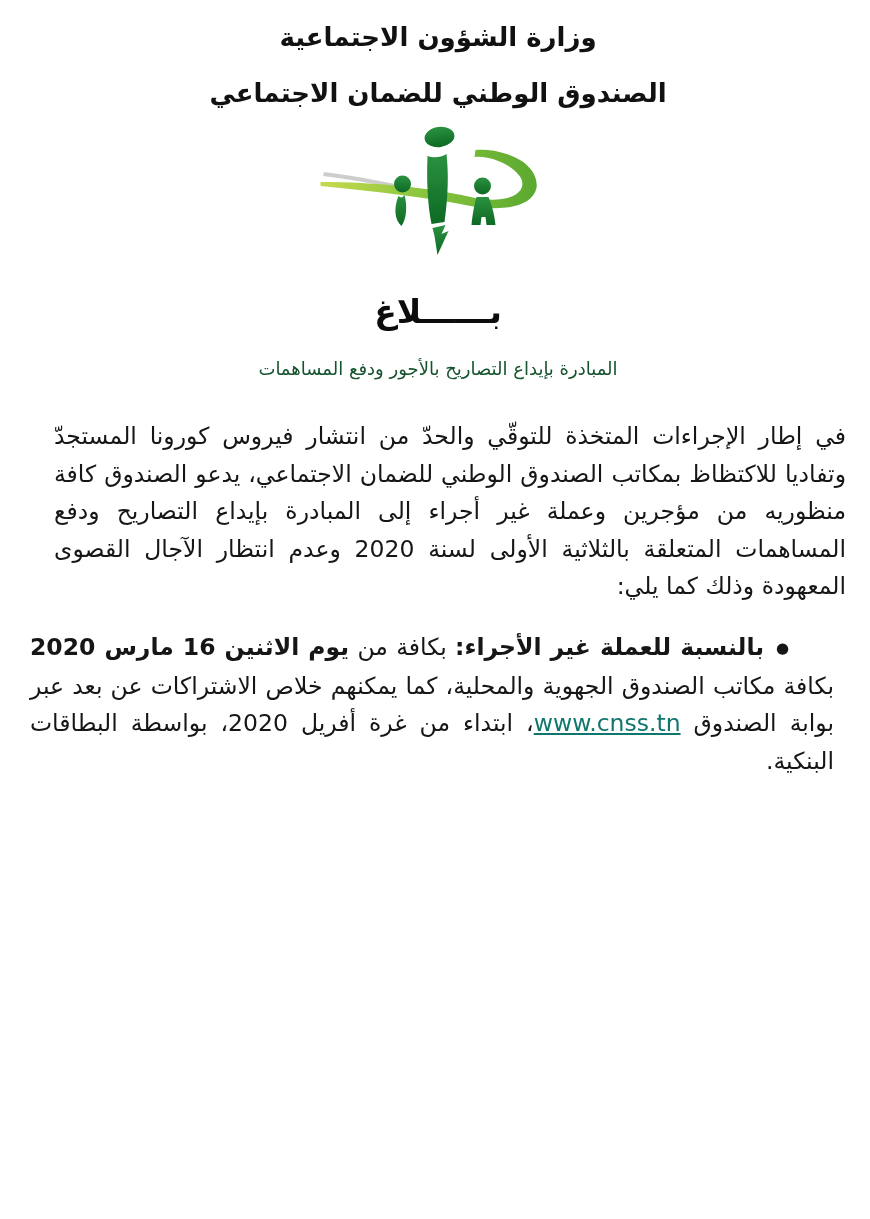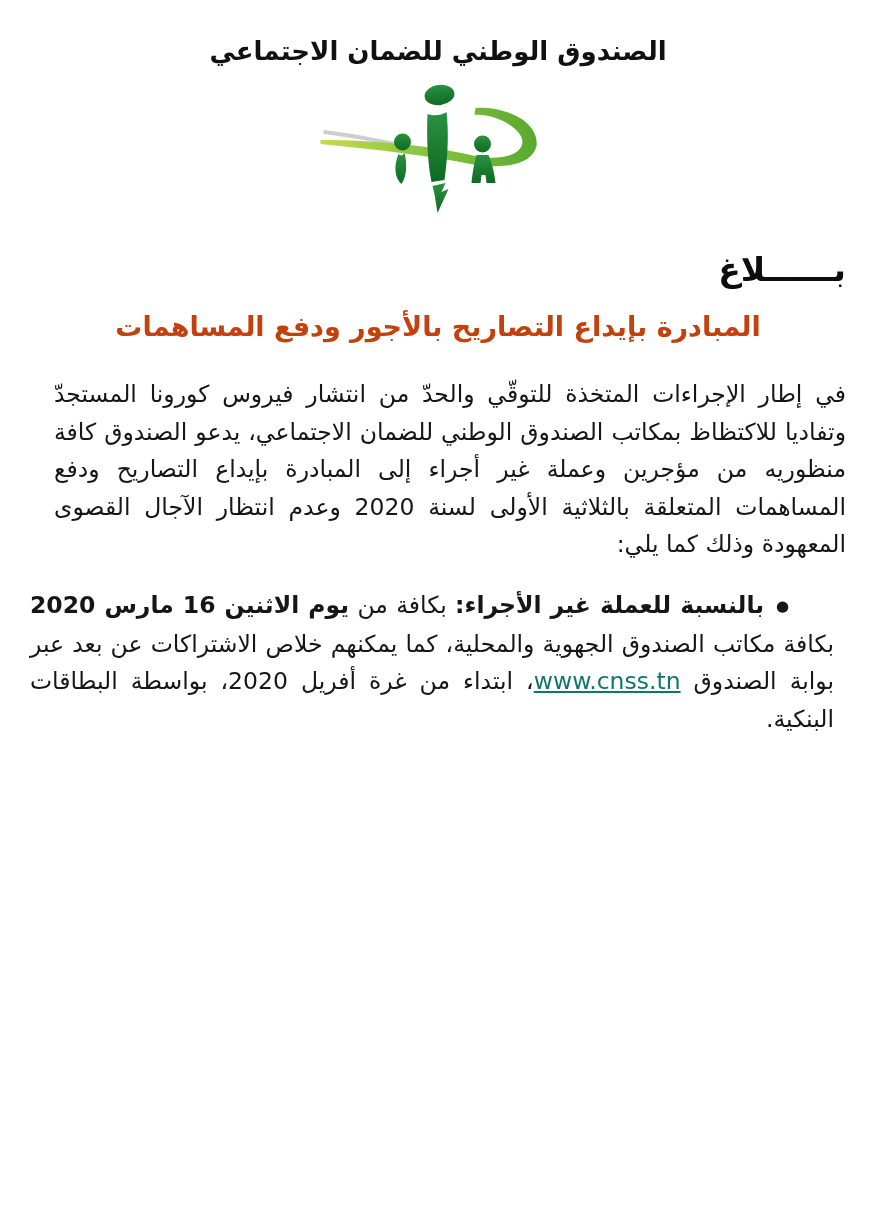--- a/index.html
+++ b/index.html
@@ -14,22 +14,22 @@
   .page { padding: 10px 24px 0 30px; }
 
   .hdr { text-align: center; font-weight: bold; font-size: 26px; color: #111; }
   .hdr1 { margin-top: 12px; }
   .hdr2 { margin-top: 26px; }
 
   .logo-wrap { text-align: center; margin-top: 16px; height: 140px; }
   .logo-wrap svg { display: inline-block; }
 
   .title-block { text-align: center; }
-  .title1 { font-weight: bold; font-size: 33px; margin-top: 28px; color: #0d0d0d; text-align: right; }
-  .title2, .title3 { font-weight: bold; font-size: 27px; line-height: 55px; color: #c2410c; }
+  .title1 { font-weight: bold; font-size: 33px; margin-top: 28px; color: #0d0d0d; }
+  .title2, .title3 { font-weight: normal; font-size: 18px; line-height: 55px; color: #14532d; }
   .title2 { margin-top: 10px; }
 
   .bodytext { font-size: 23.5px; line-height: 37.5px; text-align: justify; text-justify: inter-word; margin-left: 24px; }
   .intro { margin-top: 22px; }
 
   ul.points { list-style: none; margin: 14px 0 0 0; padding: 0 12px 0 0; }
   ul.points li { text-indent: 44px; margin-bottom: 17px; }
   .bullet { font-size: 15px; padding-left: 12px; vertical-align: 2px; text-indent: 0; }
   .bhead { font-weight: bold; }
   .bdate { font-weight: bold; }
@@ -38,20 +38,21 @@
   a.doclink[dir="ltr"] { unicode-bidi: embed; }
 
   .closing { margin-top: 4px; }
   .distancing { font-weight: bold; margin-top: 14px; }
 </style>
 </head>
 <body>
 
 <div class="page">
 
+  <div class="hdr hdr1">وزارة الشؤون الاجتماعية</div>
   <div class="hdr hdr2">الصندوق الوطني للضمان الاجتماعي</div>
 
   <div class="logo-wrap">
     <svg width="238" height="140" viewBox="0 0 235 140" aria-hidden="true">
       <defs>
         <linearGradient id="swooshGrad" x1="0" y1="0" x2="1" y2="0">
           <stop offset="0" stop-color="#c6da4d"></stop>
           <stop offset="0.45" stop-color="#8dc63f"></stop>
           <stop offset="1" stop-color="#5aa92f"></stop>
         </linearGradient>

